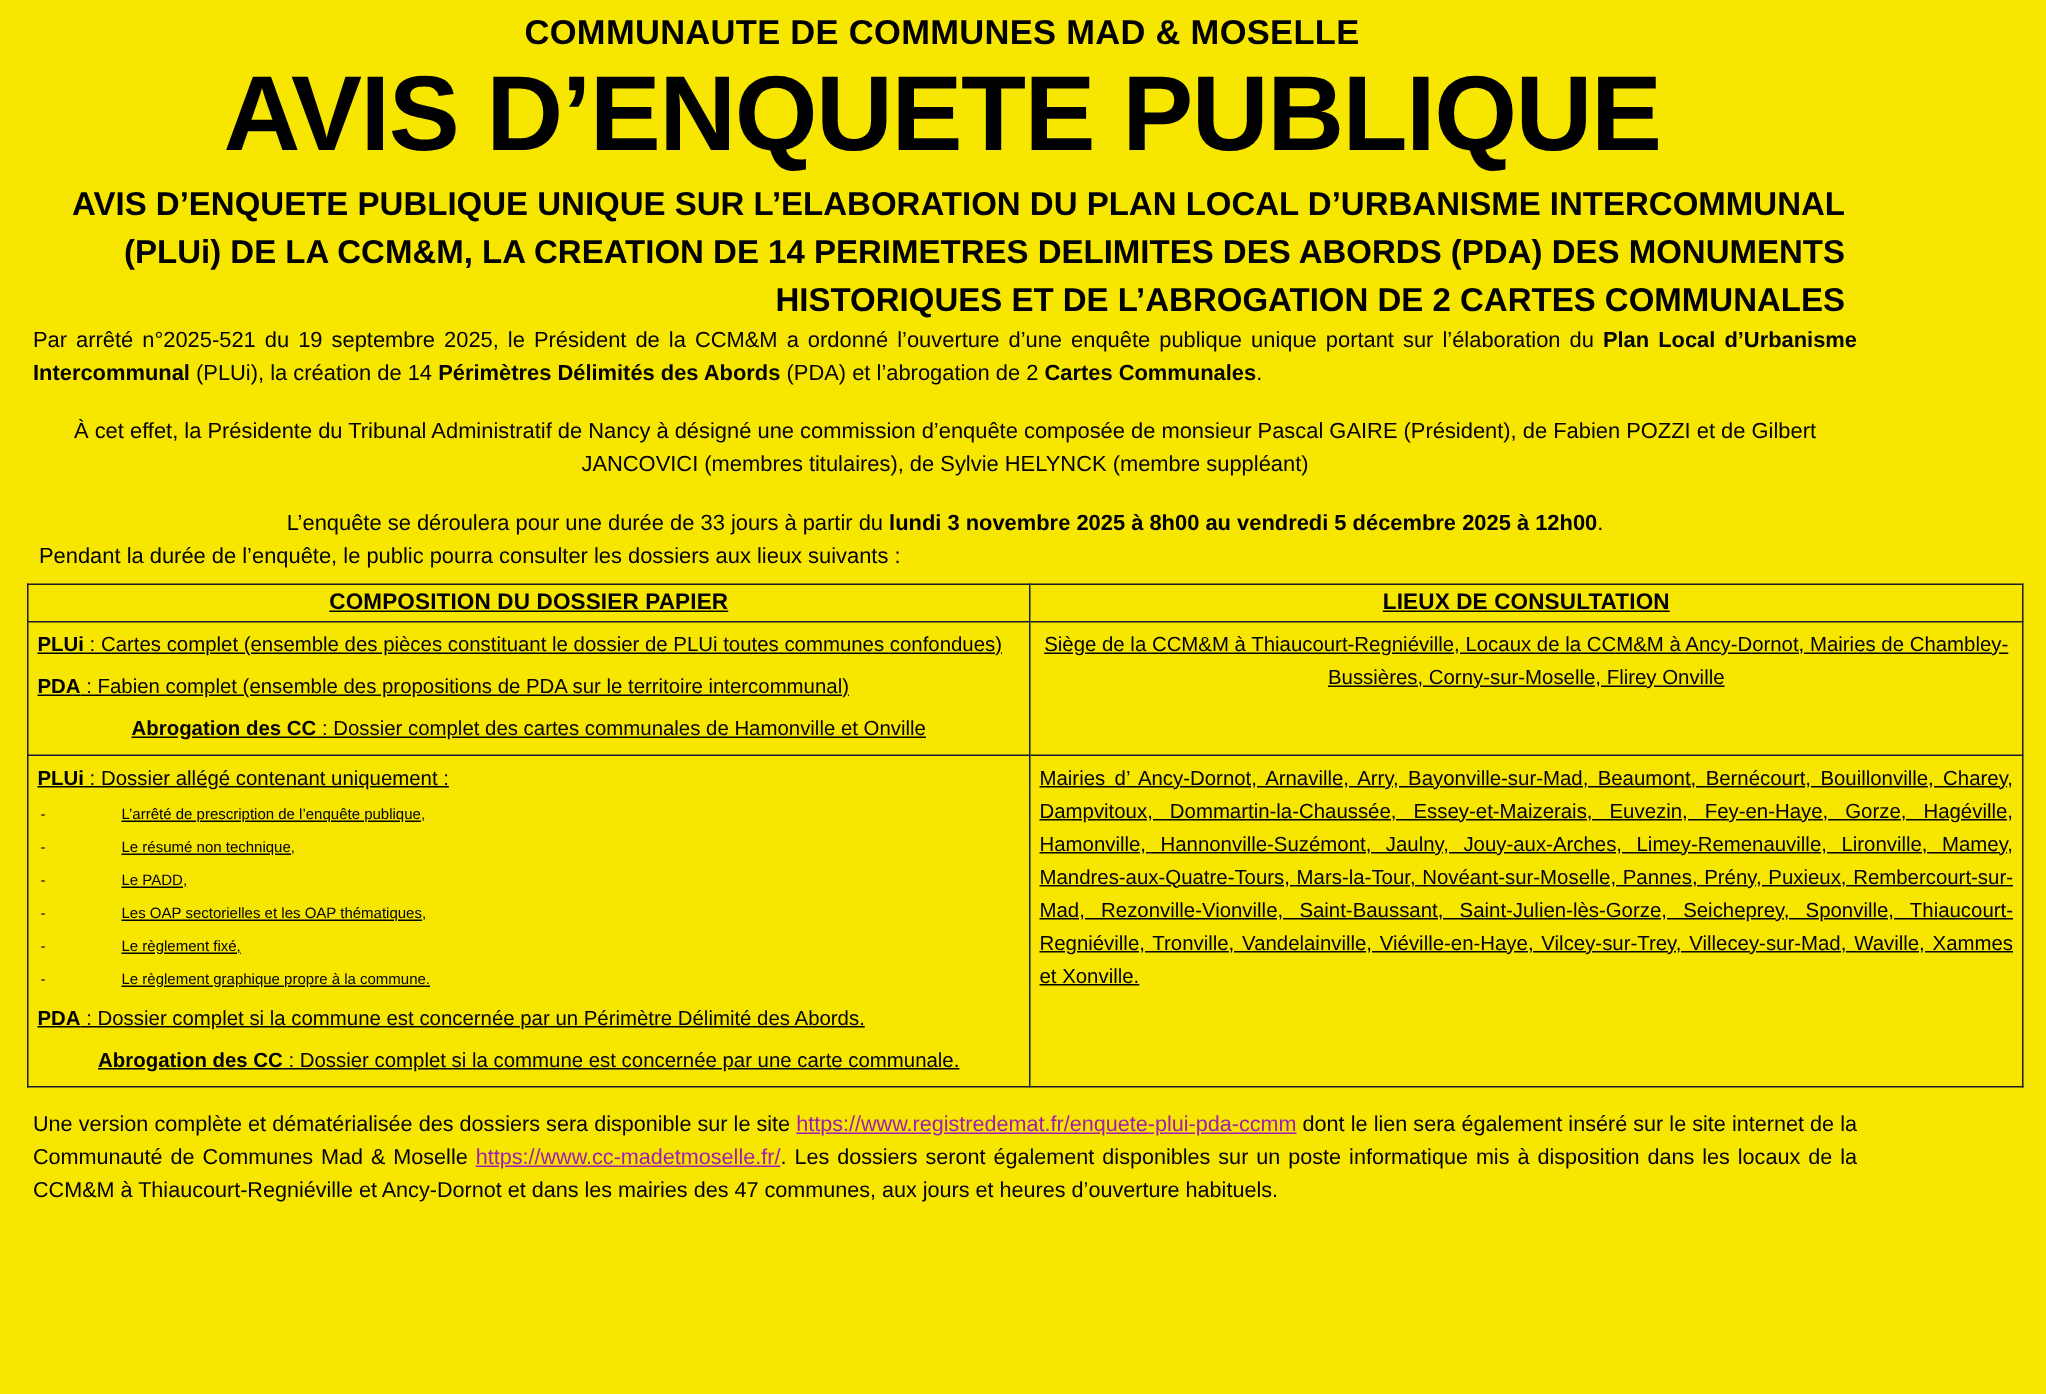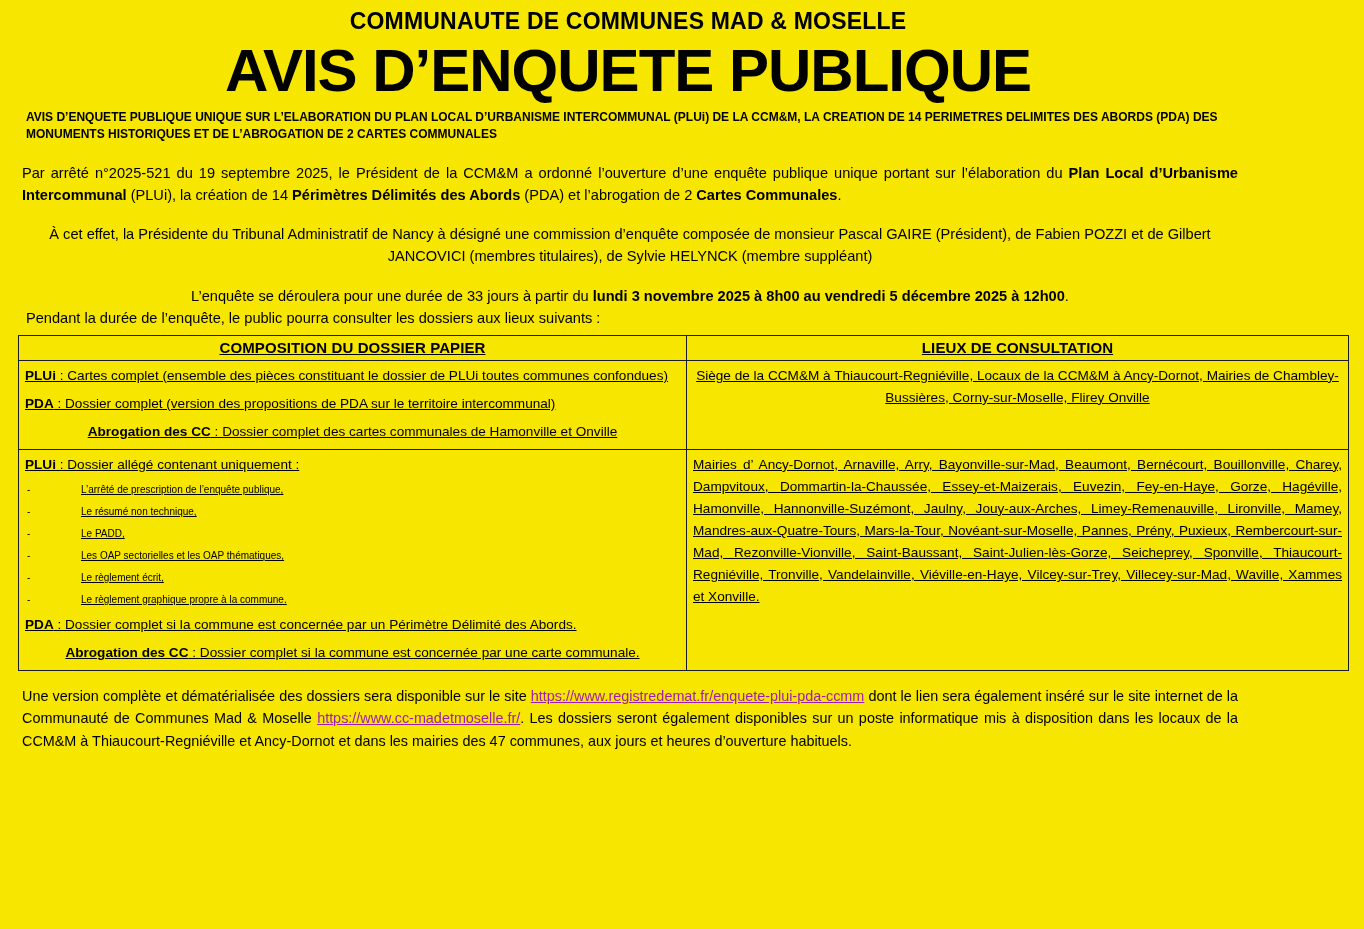--- a/index.html
+++ b/index.html
@@ -30,40 +30,39 @@
     text-align: center;
     font-weight: bold;
     font-size: 23px;
     letter-spacing: 0.2px;
     padding-top: 9px;
     line-height: 1.1;
   }
   .main-title {
     text-align: center;
     font-weight: bold;
-    font-size: 60px;
+    font-size: 71px;
     line-height: 0.98;
     letter-spacing: -1px;
     margin-top: 8px;
     margin-bottom: 4px;
     white-space: nowrap;
   }
   .subtitle {
-    text-align: left;
-    font-weight: bold;
-    font-size: 12px;
+    text-align: right;
+    font-weight: bold;
+    font-size: 22px;
     line-height: 1.45;
     padding: 0 26px;
     margin-top: 8px;
   }
 
   
   .body-wrap {
     padding: 0 18px 0 22px;
-    margin-top: 18px;
   }
   p.para {
     font-size: 14.6px;
     line-height: 1.52;
     text-align: justify;
     margin: 0 0 17px 0;
   }
   p.para.tight { margin-bottom: 0; }
   p.para.nojust { text-align: center; }
   .bold { font-weight: bold; }
@@ -176,36 +175,36 @@
     <thead>
       <tr>
         <th>COMPOSITION DU DOSSIER PAPIER</th>
         <th>LIEUX DE CONSULTATION</th>
       </tr>
     </thead>
     <tbody>
       <tr>
         <td class="cell">
           <p class="just"><span class="bold">PLUi</span><span> : Cartes complet (ensemble des pièces constituant le dossier de PLUi toutes communes confondues)</span></p>
-          <p><span class="bold">PDA</span><span> : Dossier complet (version des propositions de PDA sur le territoire intercommunal)</span></p>
+          <p><span class="bold">PDA</span><span> : Fabien complet (ensemble des propositions de PDA sur le territoire intercommunal)</span></p>
           <p><span class="bold">Abrogation des CC</span><span> : Dossier complet des cartes communales de Hamonville et Onville</span></p>
         </td>
         <td class="cell">
           <p>Siège de la CCM&amp;M à Thiaucourt-Regniéville, Locaux de la CCM&amp;M à Ancy-Dornot, Mairies de Chambley-Bussières, Corny-sur-Moselle, Flirey Onville</p>
         </td>
       </tr>
       <tr>
         <td class="cell">
           <p><span class="bold">PLUi</span><span> : Dossier allégé contenant uniquement :</span></p>
           <ul class="dash-list">
             <li>L’arrêté de prescription de l’enquête publique,</li>
             <li>Le résumé non technique,</li>
             <li>Le PADD,</li>
             <li>Les OAP sectorielles et les OAP thématiques,</li>
-            <li>Le règlement écrit,</li>
+            <li>Le règlement fixé,</li>
             <li>Le règlement graphique propre à la commune.</li>
           </ul>
           <p><span class="bold">PDA</span><span> : Dossier complet si la commune est concernée par un Périmètre Délimité des Abords.</span></p>
           <p><span class="bold">Abrogation des CC</span><span> : Dossier complet si la commune est concernée par une carte communale.</span></p>
         </td>
         <td class="cell">
           <p class="just">Mairies d’ Ancy-Dornot, Arnaville, Arry, Bayonville-sur-Mad, Beaumont, Bernécourt, Bouillonville, Charey, Dampvitoux, Dommartin-la-Chaussée, Essey-et-Maizerais, Euvezin, Fey-en-Haye, Gorze, Hagéville, Hamonville, Hannonville-Suzémont, Jaulny, Jouy-aux-Arches, Limey-Remenauville, Lironville, Mamey, Mandres-aux-Quatre-Tours, Mars-la-Tour, Novéant-sur-Moselle, Pannes, Prény, Puxieux, Rembercourt-sur-Mad, Rezonville-Vionville, Saint-Baussant, Saint-Julien-lès-Gorze, Seicheprey, Sponville, Thiaucourt-Regniéville, Tronville, Vandelainville, Viéville-en-Haye, Vilcey-sur-Trey, Villecey-sur-Mad, Waville, Xammes et Xonville.</p>
         </td>
       </tr>
     </tbody>

